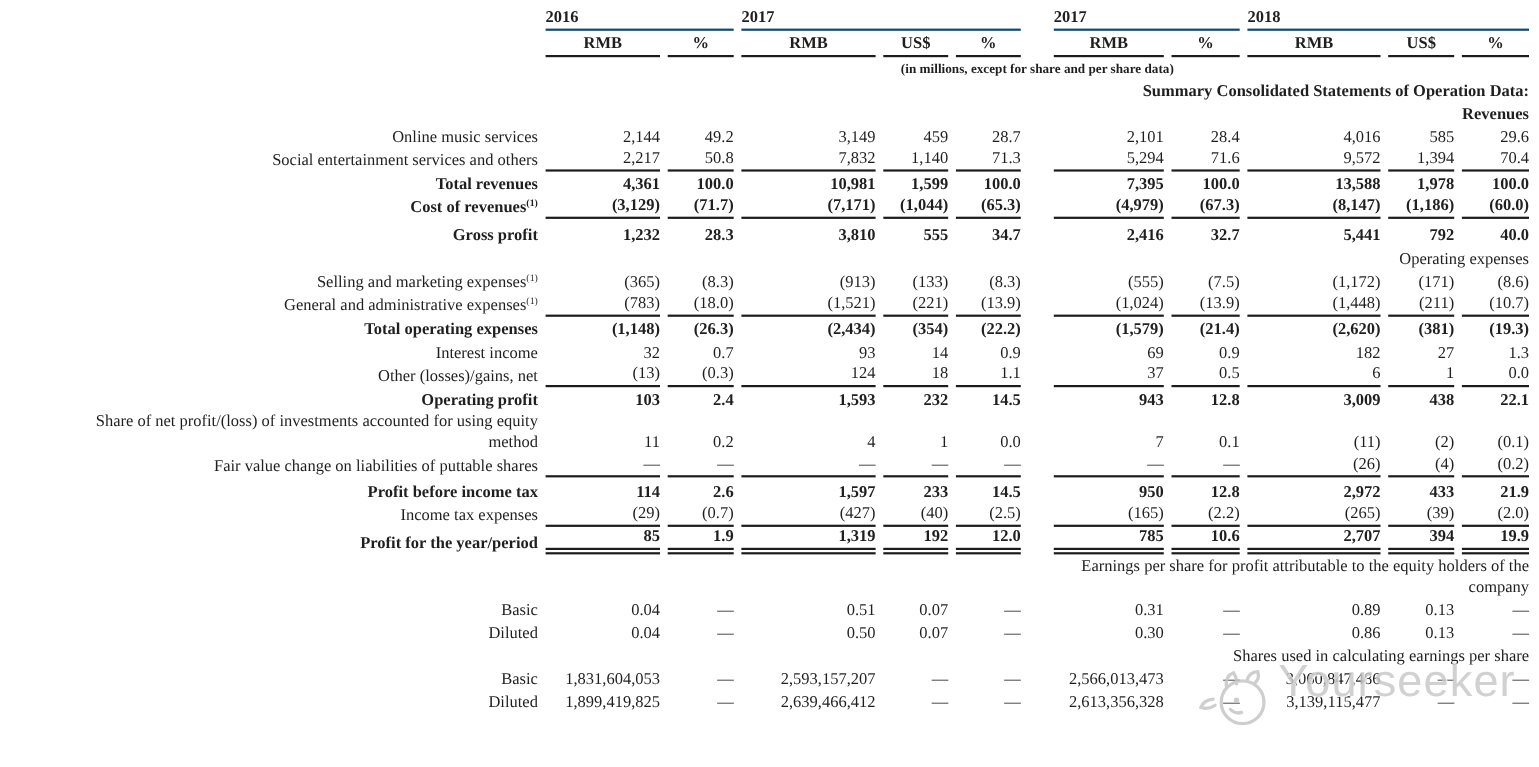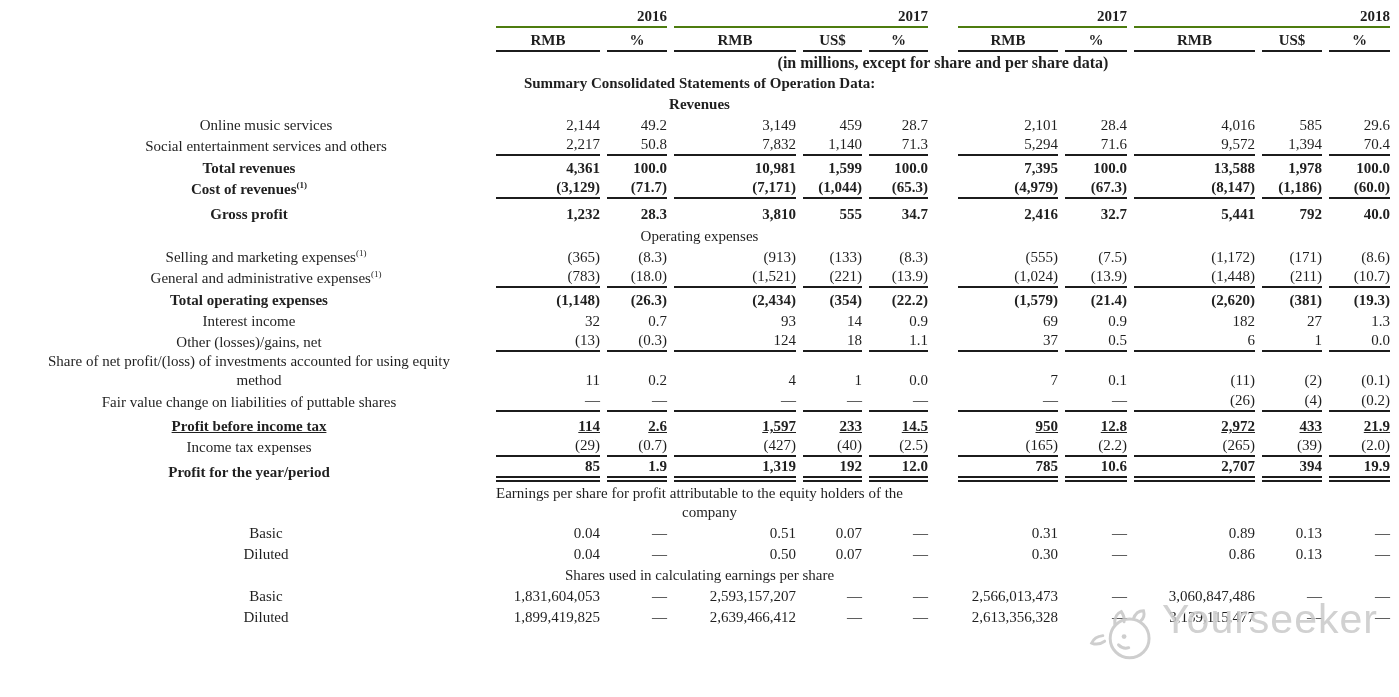--- a/index.html
+++ b/index.html
@@ -6,33 +6,33 @@
   html,body { width:1399px; height:697px; background:#ffffff; overflow:hidden; }
   body {
     font-family:"Liberation Serif","DejaVu Serif",serif;
     color:#1f1f1f; position:relative;
   }
   table#fin {
     border-collapse:separate; border-spacing:7px 0;
     table-layout:fixed; width:1397px; margin-top:4px;
   }
   td { font-size:15px; line-height:19px; vertical-align:bottom; overflow:visible; }
-  .label { text-align:center; padding-left:2px; white-space:nowrap; }
+  .label { text-align:right; padding-left:2px; white-space:nowrap; }
   .wrap  { white-space:normal;margin-left:10px; }
   .ind1  { padding-left:36px; }
   .ind2  { padding-left:36px; }
   .hang  { padding-left:22px; text-indent:-20px; }
   .v { text-align:right; white-space:nowrap; }
   .b { font-weight:bold; }
   .u  { border-bottom:2px solid #1c1c1c; }
   .uu { border-bottom:6px double #1c1c1c; }
   .grp  { text-align:center; font-weight:bold; border-bottom:2px solid #1c1c1c; padding-bottom:2px; }
-  .yr   { text-align:right; font-weight:bold; border-bottom:2px solid #4d7c0f; }
+  .yr   { text-align:left; font-weight:bold; border-bottom:2px solid #0c4a6e; }
   .unit { text-align:center; font-weight:bold; border-bottom:2px solid #1c1c1c; }
-  .note { text-align:center; font-weight:bold; font-size:16px; }
+  .note { text-align:center; font-weight:bold; font-size:12px; }
   sup { font-size:9px; line-height:0; }
   #watermark {
     position:absolute; left:1088px; top:596px; width:300px; height:76px;
     display:flex; align-items:flex-start; pointer-events:none; opacity:.85;
   }
   #watermark .wm-text {
     font-family:"Liberation Sans","DejaVu Sans",sans-serif;
     font-size:41px; color:#c9c9c9; letter-spacing:1px;
     text-shadow:1px 1px 0 #ffffff;
   }
@@ -226,20 +226,34 @@
         <td class="v u">124</td>
         <td class="v u">18</td>
         <td class="v u">1.1</td>
         <td></td>
         <td class="v u">37</td>
         <td class="v u">0.5</td>
         <td class="v u">6</td>
         <td class="v u">1</td>
         <td class="v u">0.0</td>
       </tr>
+      <tr style="height: 22px;">
+        <td class="label b">Operating profit</td>
+        <td class="v b">103</td>
+        <td class="v b">2.4</td>
+        <td class="v b">1,593</td>
+        <td class="v b">232</td>
+        <td class="v b">14.5</td>
+        <td></td>
+        <td class="v b">943</td>
+        <td class="v b">12.8</td>
+        <td class="v b">3,009</td>
+        <td class="v b">438</td>
+        <td class="v b">22.1</td>
+      </tr>
       <tr style="height: 36px;">
         <td class="label hang wrap">Share of net profit/(loss) of investments accounted for using equity<br>method</td>
         <td class="v">11</td>
         <td class="v">0.2</td>
         <td class="v">4</td>
         <td class="v">1</td>
         <td class="v">0.0</td>
         <td></td>
         <td class="v">7</td>
         <td class="v">0.1</td>
@@ -254,21 +268,21 @@
         <td class="v u">—</td>
         <td class="v u">—</td>
         <td class="v u">—</td>
         <td></td>
         <td class="v u">—</td>
         <td class="v u">—</td>
         <td class="v u">(26)</td>
         <td class="v u">(4)</td>
         <td class="v u">(0.2)</td>
       </tr>
-      <tr style="height: 24px; text-decoration: underline;">
+      <tr style="height: 24px;">
         <td class="label b">Profit before income tax</td>
         <td class="v b">114</td>
         <td class="v b">2.6</td>
         <td class="v b">1,597</td>
         <td class="v b">233</td>
         <td class="v b">14.5</td>
         <td></td>
         <td class="v b">950</td>
         <td class="v b">12.8</td>
         <td class="v b">2,972</td>

